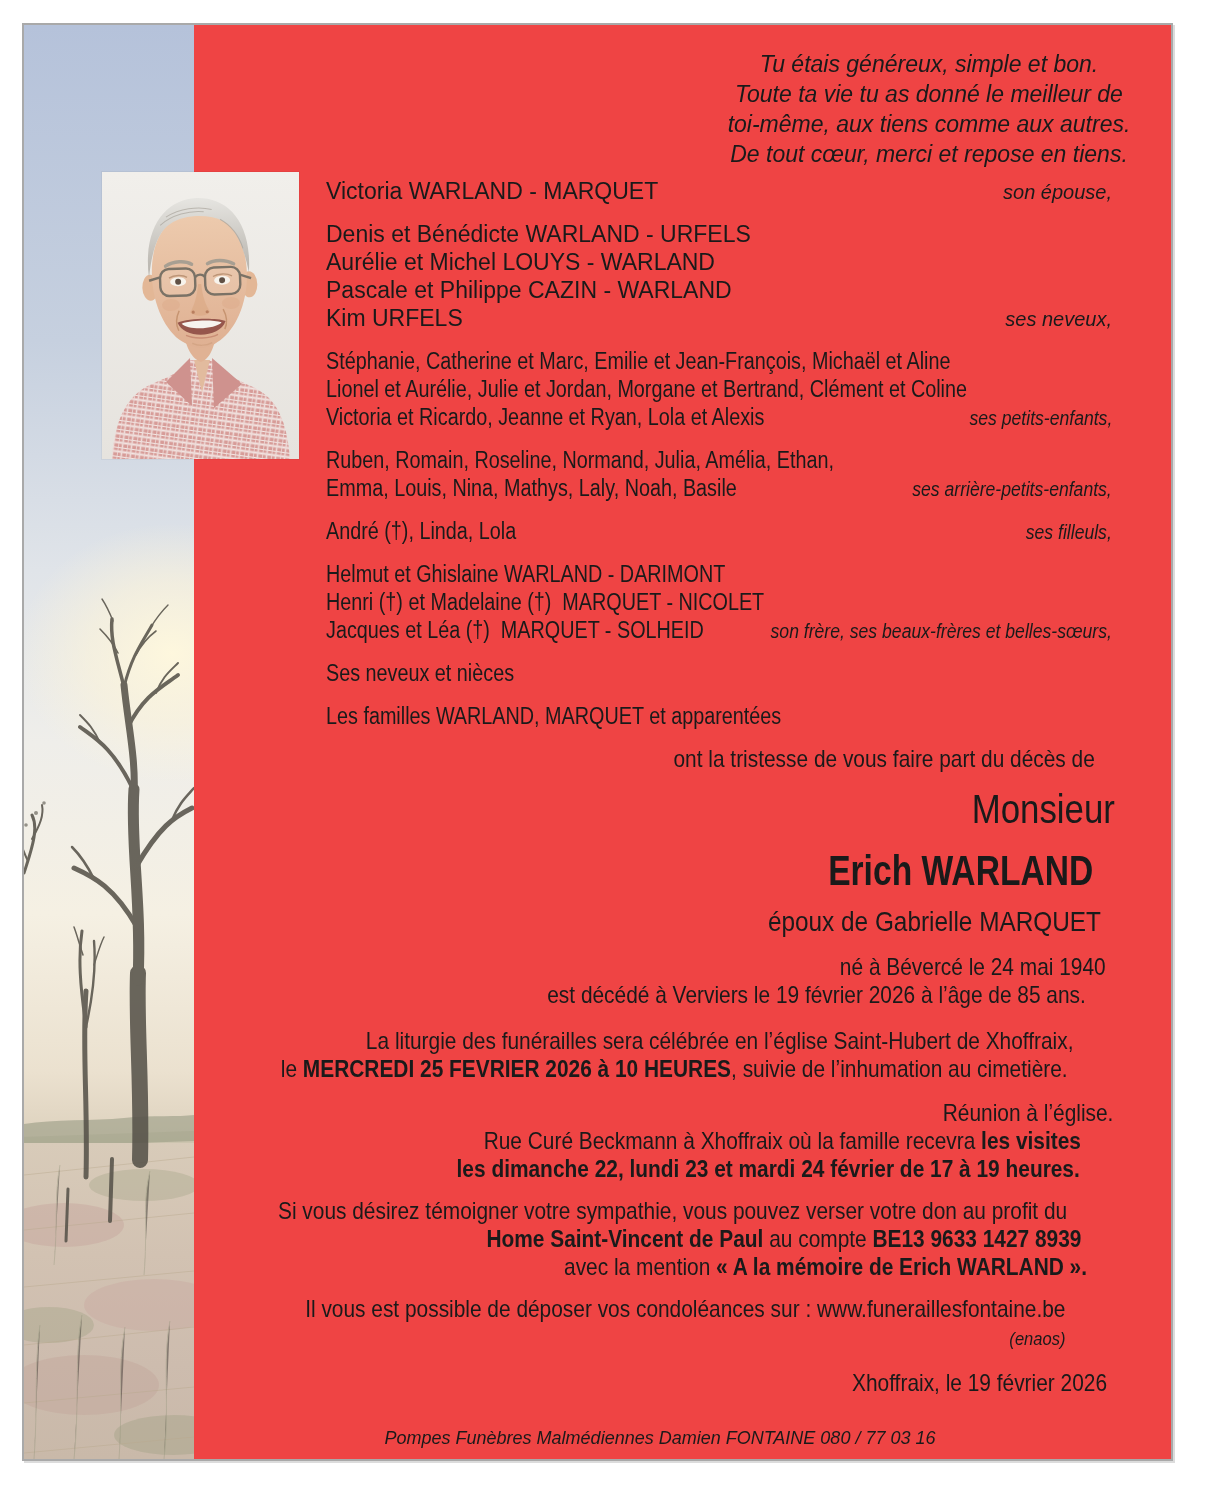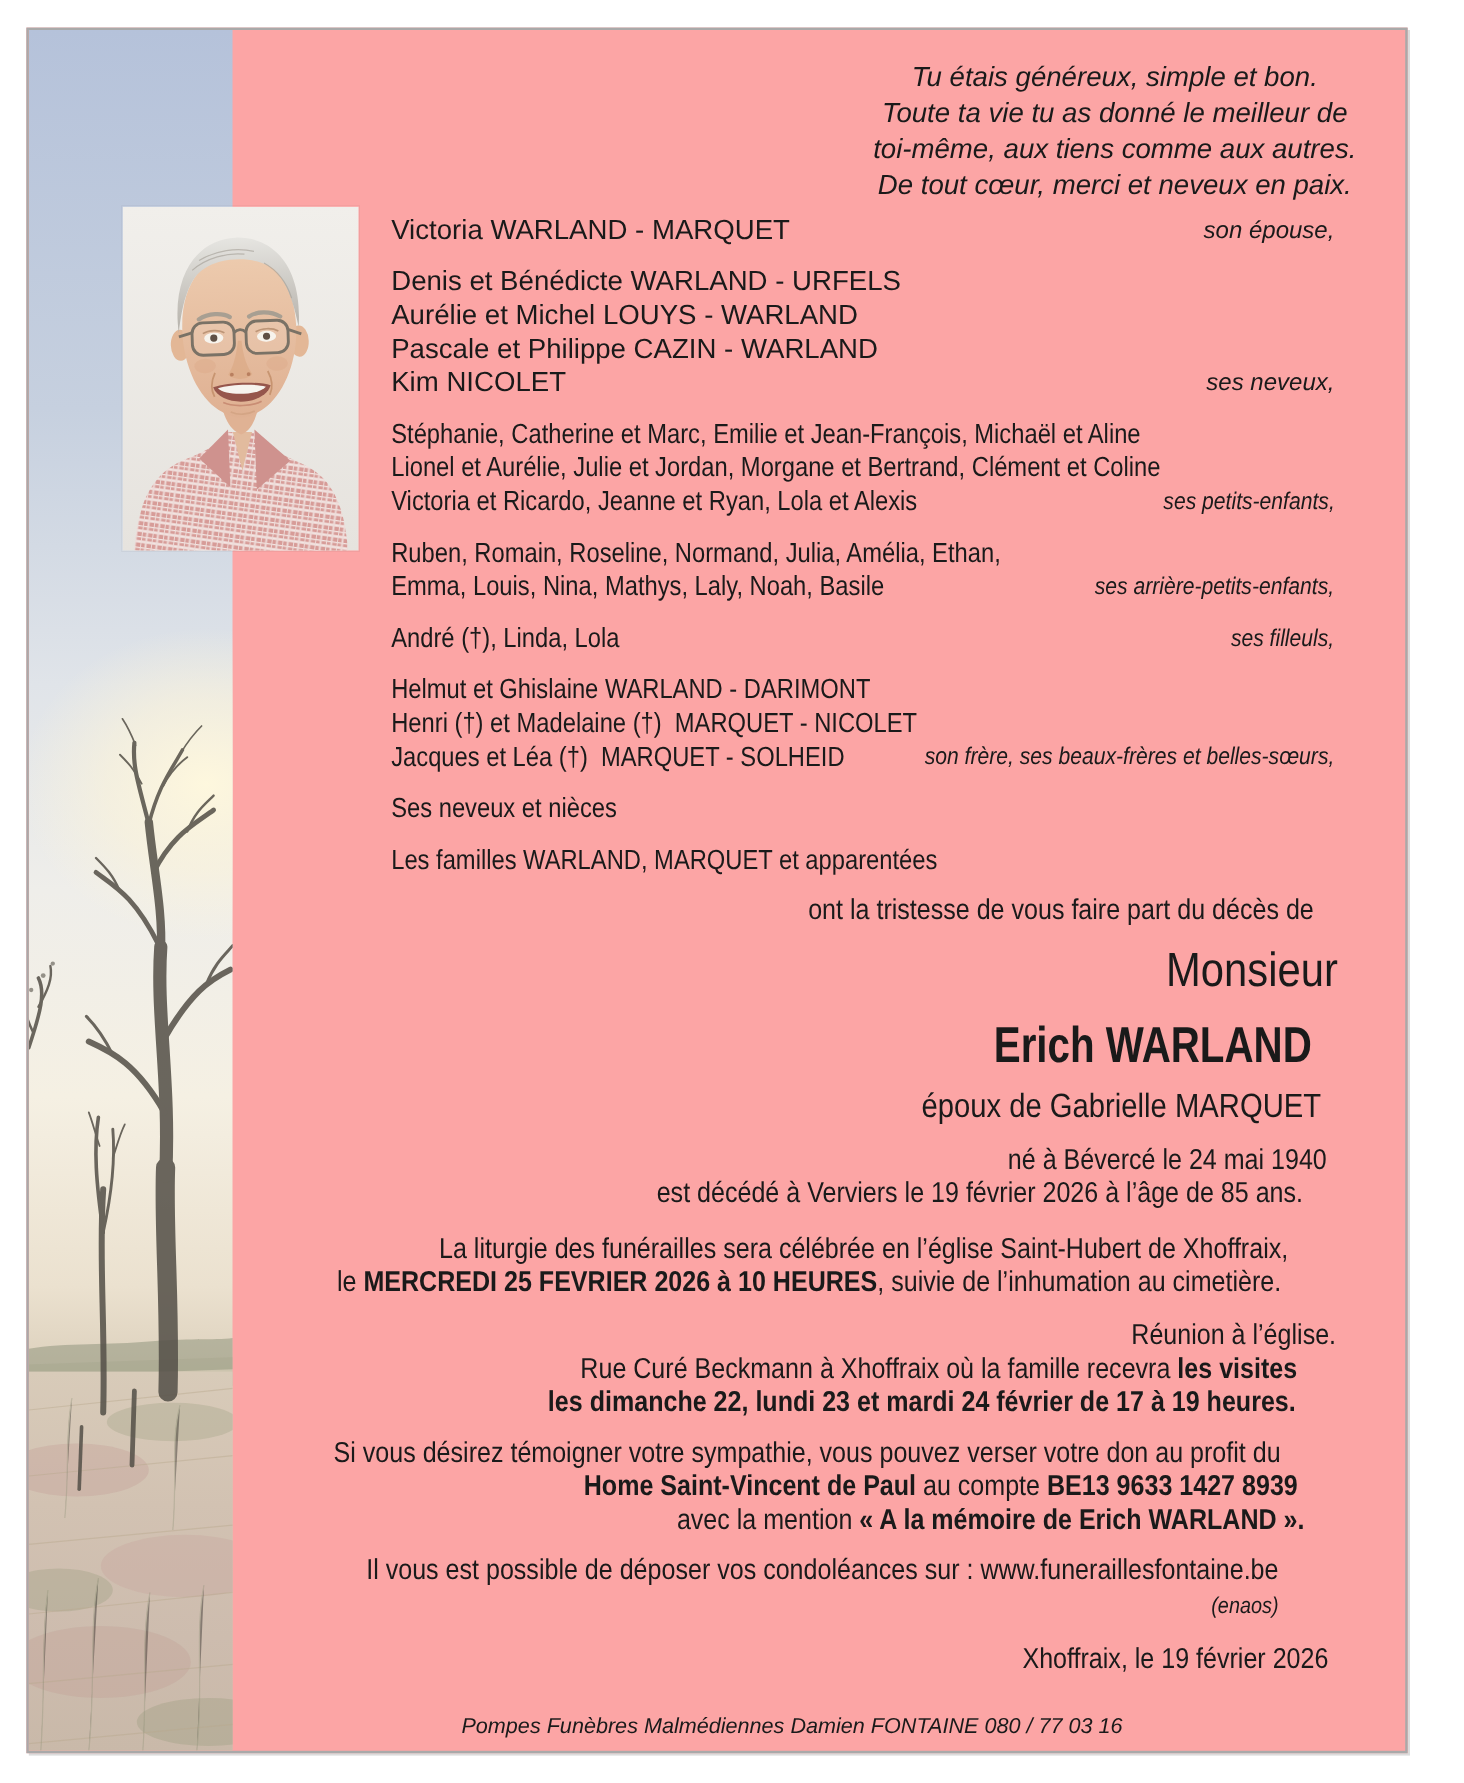--- a/index.html
+++ b/index.html
@@ -3,21 +3,21 @@
 <meta charset="utf-8">
 <style>
   html,body { margin:0; padding:0; background:#ffffff; }
   body {
     width:1220px; height:1486px; position:relative; overflow:hidden;
     font-family:"Liberation Sans", sans-serif; color:#1a1a1a;
     -webkit-font-smoothing:antialiased;
   }
   .page {
     position:absolute; left:22px; top:23px; width:1147px; height:1434px;
-    border:2px solid #a9a9a9; background:#fca5a5;
+    border:2px solid #a9a9a9; background:#ef4444;
     box-shadow:2px 2px 0 #dcdcdc;
   }
   
   .sidebar { position:absolute; left:0; top:0; width:170px; height:1434px; overflow:hidden; }
   .sidebar svg { display:block; }
   
   .portrait { position:absolute; left:78px; top:147px; width:197px; height:287px; overflow:hidden; box-shadow:0 0 0 1px rgba(0,0,0,0.04); }
   .portrait svg { display:block; }
   
   .content { position:absolute; left:170px; top:0; width:977px; }
@@ -230,37 +230,37 @@
       </g>
     </svg>
   </div>
 
   <div class="content">
 
     <div class="epigraph">
       <div>Tu étais généreux, simple et bon.</div>
       <div>Toute ta vie tu as donné le meilleur de</div>
       <div>toi-même, aux tiens comme aux autres.</div>
-      <div>De tout cœur, merci et neveux en paix.</div>
+      <div>De tout cœur, merci et repose en tiens.</div>
     </div>
 
     <div class="relatives">
   <div class="rel-group">
     <div class="rel-names">
             <div class="rel-line">Victoria WARLAND - MARQUET</div>
           </div>
     <div class="rel-label"><span class="rel-label-text">son épouse,</span></div>
   </div>
 
   <div class="rel-group">
     <div class="rel-names">
             <div class="rel-line">Denis et Bénédicte WARLAND - URFELS</div>
             <div class="rel-line">Aurélie et Michel LOUYS - WARLAND</div>
             <div class="rel-line">Pascale et Philippe CAZIN - WARLAND</div>
-            <div class="rel-line">Kim NICOLET</div>
+            <div class="rel-line">Kim URFELS</div>
           </div>
     <div class="rel-label"><span class="rel-label-text">ses neveux,</span></div>
   </div>
 
   <div class="rel-group">
     <div class="rel-names">
             <div class="rel-line cond-l">Stéphanie, Catherine et Marc, Emilie et Jean-François, Michaël et Aline</div>
             <div class="rel-line cond-l">Lionel et Aurélie, Julie et Jordan, Morgane et Bertrand, Clément et Coline</div>
             <div class="rel-line cond-l">Victoria et Ricardo, Jeanne et Ryan, Lola et Alexis</div>
           </div>

